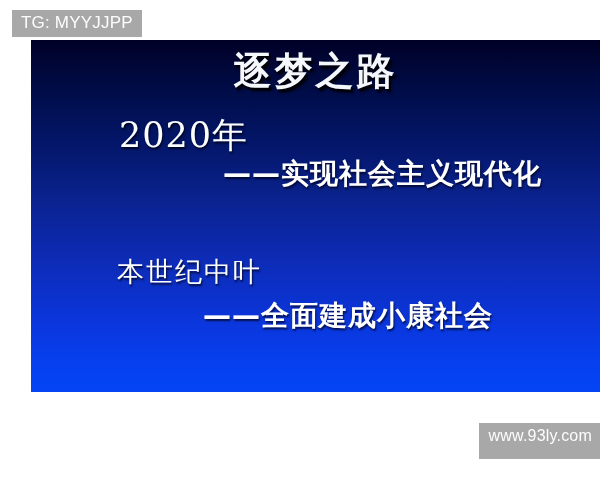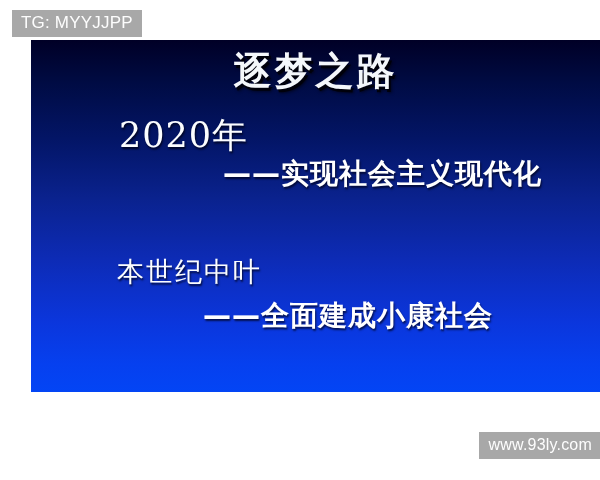--- a/index.html
+++ b/index.html
@@ -117,21 +117,21 @@
     left: 12px;
     top: 10px;
     padding: 3px 9px 4px 9px;
     font-size: 17px;
     letter-spacing: 0.2px;
   }
 
   #wm-bottom {
     right: 0px;
     bottom: 21px;
-    padding: 4px 8px 5px 10px;
+    padding: 4px 8px 14px 10px;
     font-size: 16px;
     letter-spacing: 0.2px;
   }
 </style>
 </head>
 <body>
 
 <div id="slide">
 
   <div class="line slide-title">逐梦之路</div>

